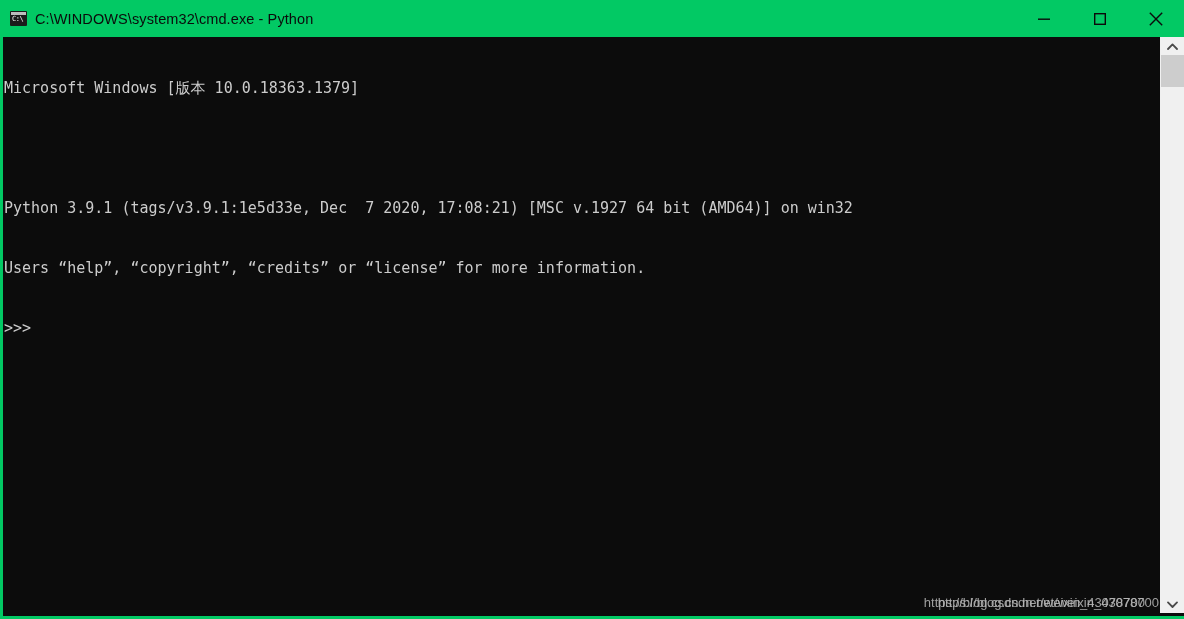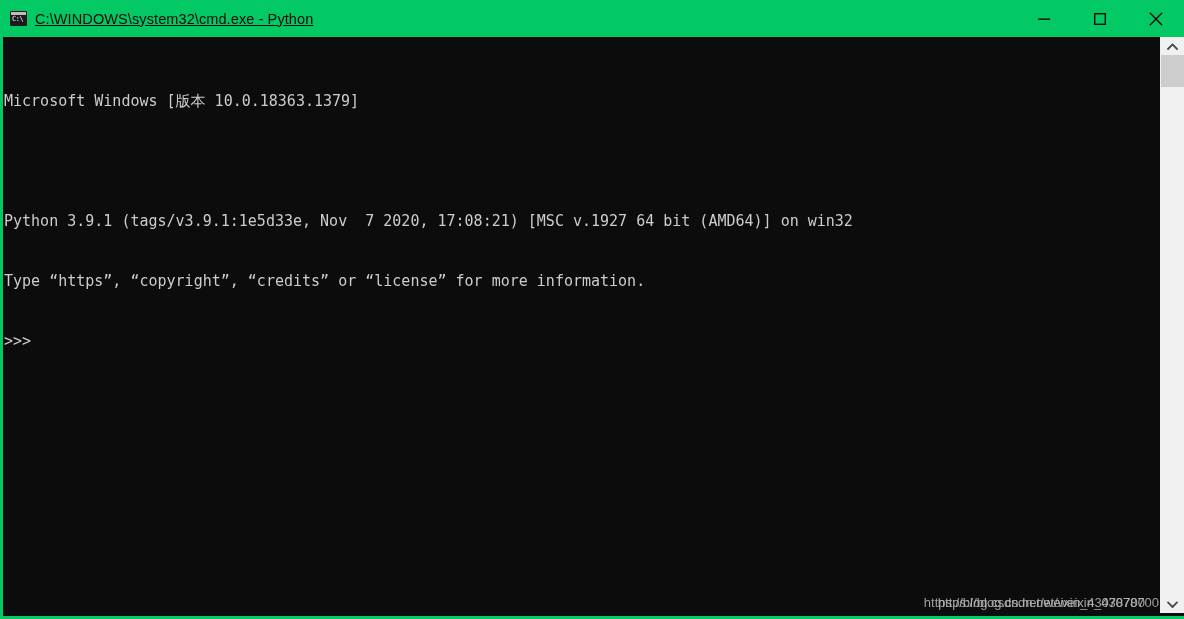--- a/index.html
+++ b/index.html
@@ -62,21 +62,20 @@
     font-size: 7px;
     line-height: 8px;
     color: #f2f2f2;
     letter-spacing: -0.5px;
   }
   #title-text {
     font-size: 14.5px;
     color: #0b0b0b;
     letter-spacing: 0.1px;
     white-space: nowrap;
-    text-decoration: underline;
   }
   #window-controls {
     margin-left: auto;
     display: flex;
     height: 37px;
   }
   .wc-btn {
     width: 56px;
     height: 37px;
     display: flex;
@@ -96,21 +95,21 @@
     overflow: hidden;
     padding: 0;
   }
   #console-lines {
     font-family: "DejaVu Sans Mono", monospace;
     font-size: 15px;
     line-height: 20px;
     color: #cccccc;
     white-space: pre;
     padding-left: 1px;
-    padding-top: 14px;
+    padding-top: 1px;
     letter-spacing: 0px;
   }
   .cline {
     height: 20px;
     white-space: pre;
   }
 
   
   #scrollbar {
     position: absolute;
@@ -192,22 +191,22 @@
           <path d="M0.8 0.8 L13.2 13.2 M13.2 0.8 L0.8 13.2" stroke="#0b0b0b" stroke-width="1.4" fill="none"></path>
         </svg>
       </div>
     </div>
   </div>
 
   <div id="console">
     <div id="console-lines">
       <div class="cline">Microsoft Windows [版本 10.0.18363.1379]</div>
       <div class="cline"></div>
-      <div class="cline">Python 3.9.1 (tags/v3.9.1:1e5d33e, Nov  7 2020, 17:08:21) [MSC v.1927 64 bit (AMD64)] on win32</div>
-      <div class="cline">Type “https”, “copyright”, “credits” or “license” for more information.</div>
+      <div class="cline">Python 3.9.1 (tags/v3.9.1:1e5d33e, Dec  7 2020, 17:08:21) [MSC v.1927 64 bit (AMD64)] on win32</div>
+      <div class="cline">Users “help”, “copyright”, “credits” or “license” for more information.</div>
       <div class="cline">&gt;&gt;&gt;</div>
     </div>
   </div>
 
   <div id="scrollbar">
     <div class="sb-arrow" id="sb-arrow-up">
       <svg width="11" height="7" viewBox="0 0 11 7">
         <path d="M1 6 L5.5 1.4 L10 6" stroke="#4a4a4a" stroke-width="1.8" fill="none" stroke-linecap="round" stroke-linejoin="round"></path>
       </svg>
     </div>

